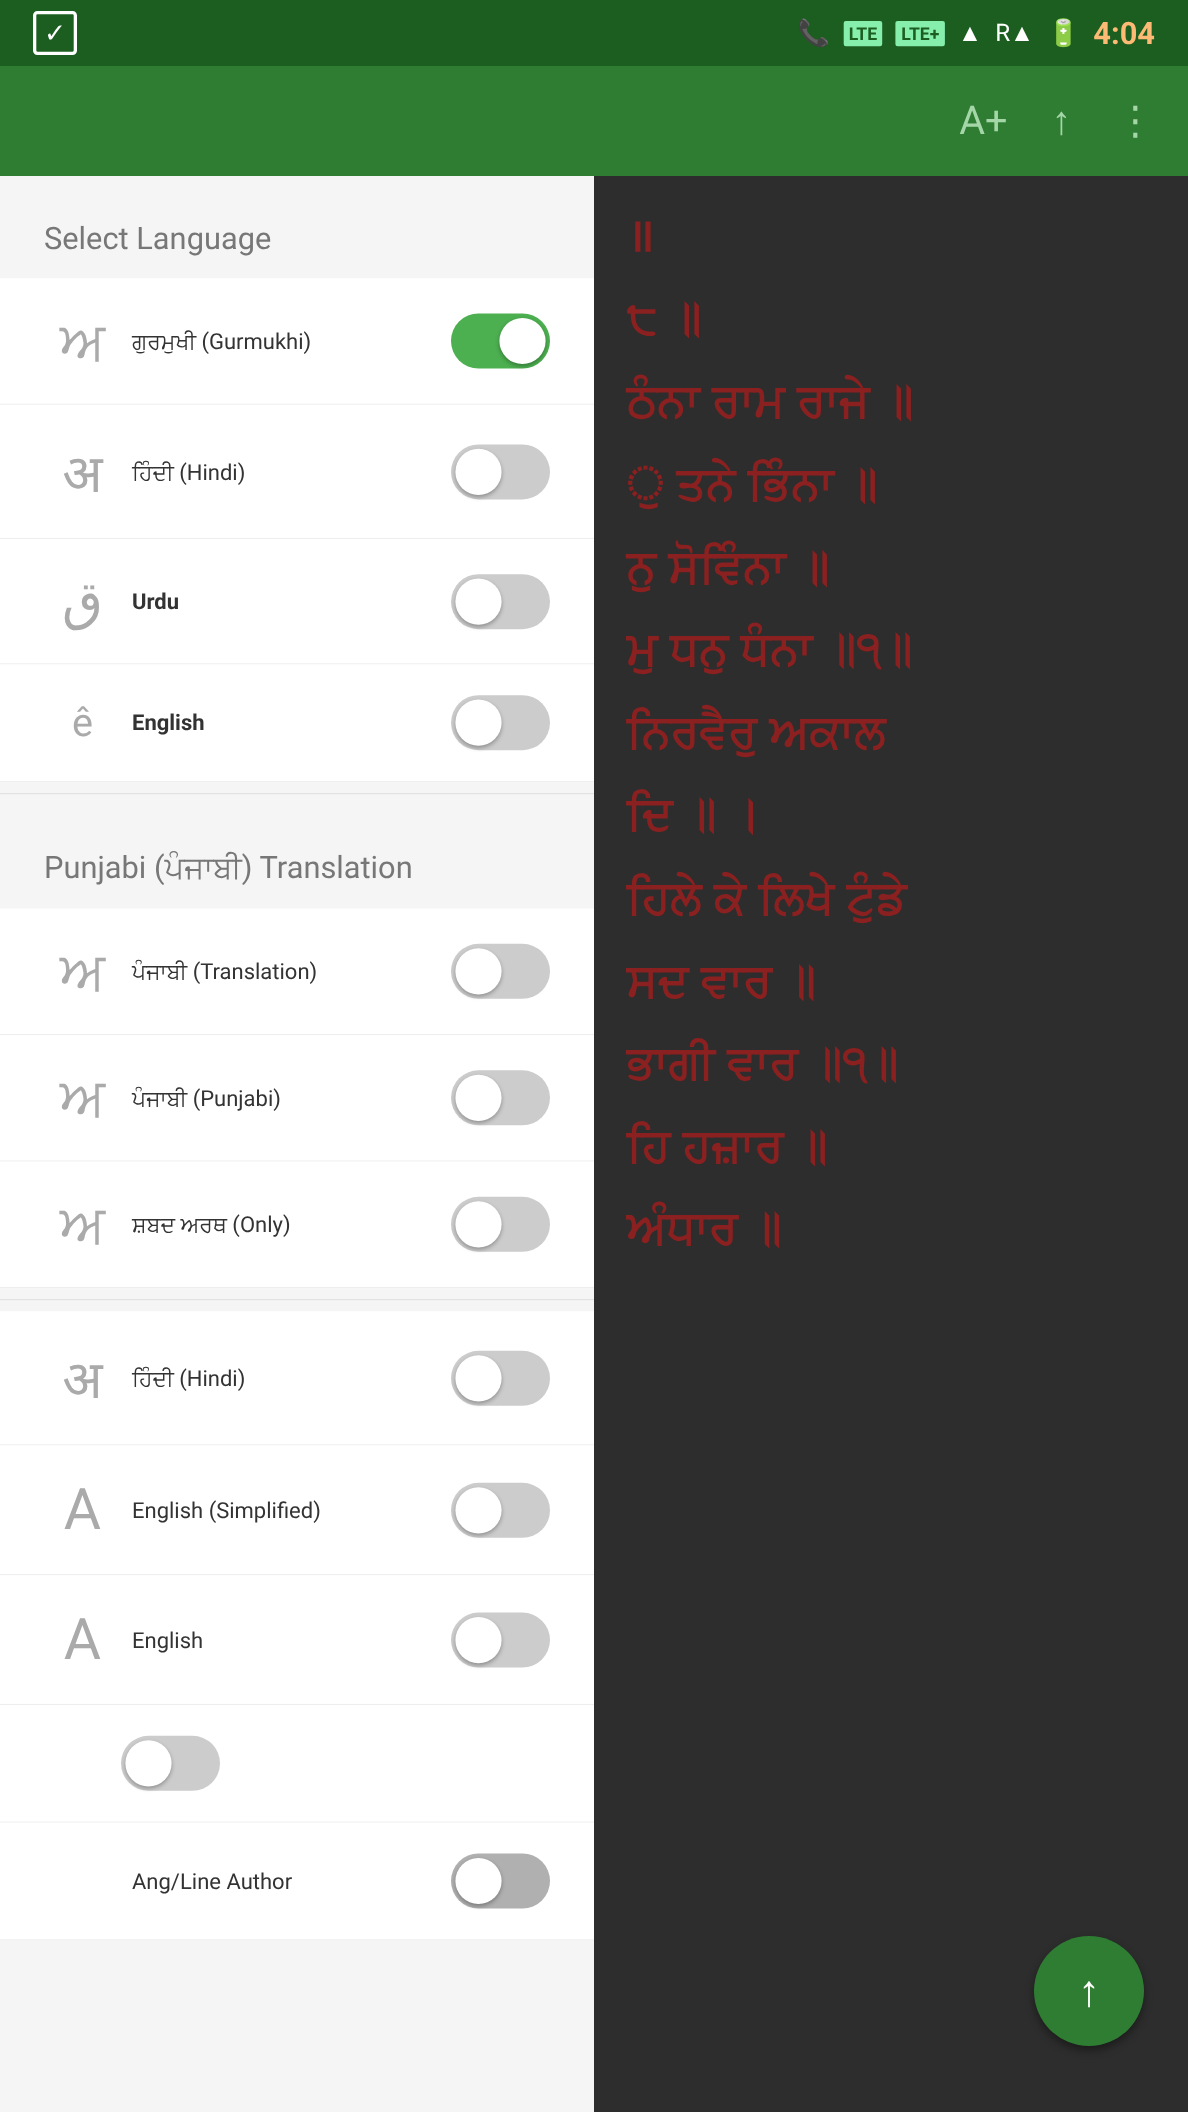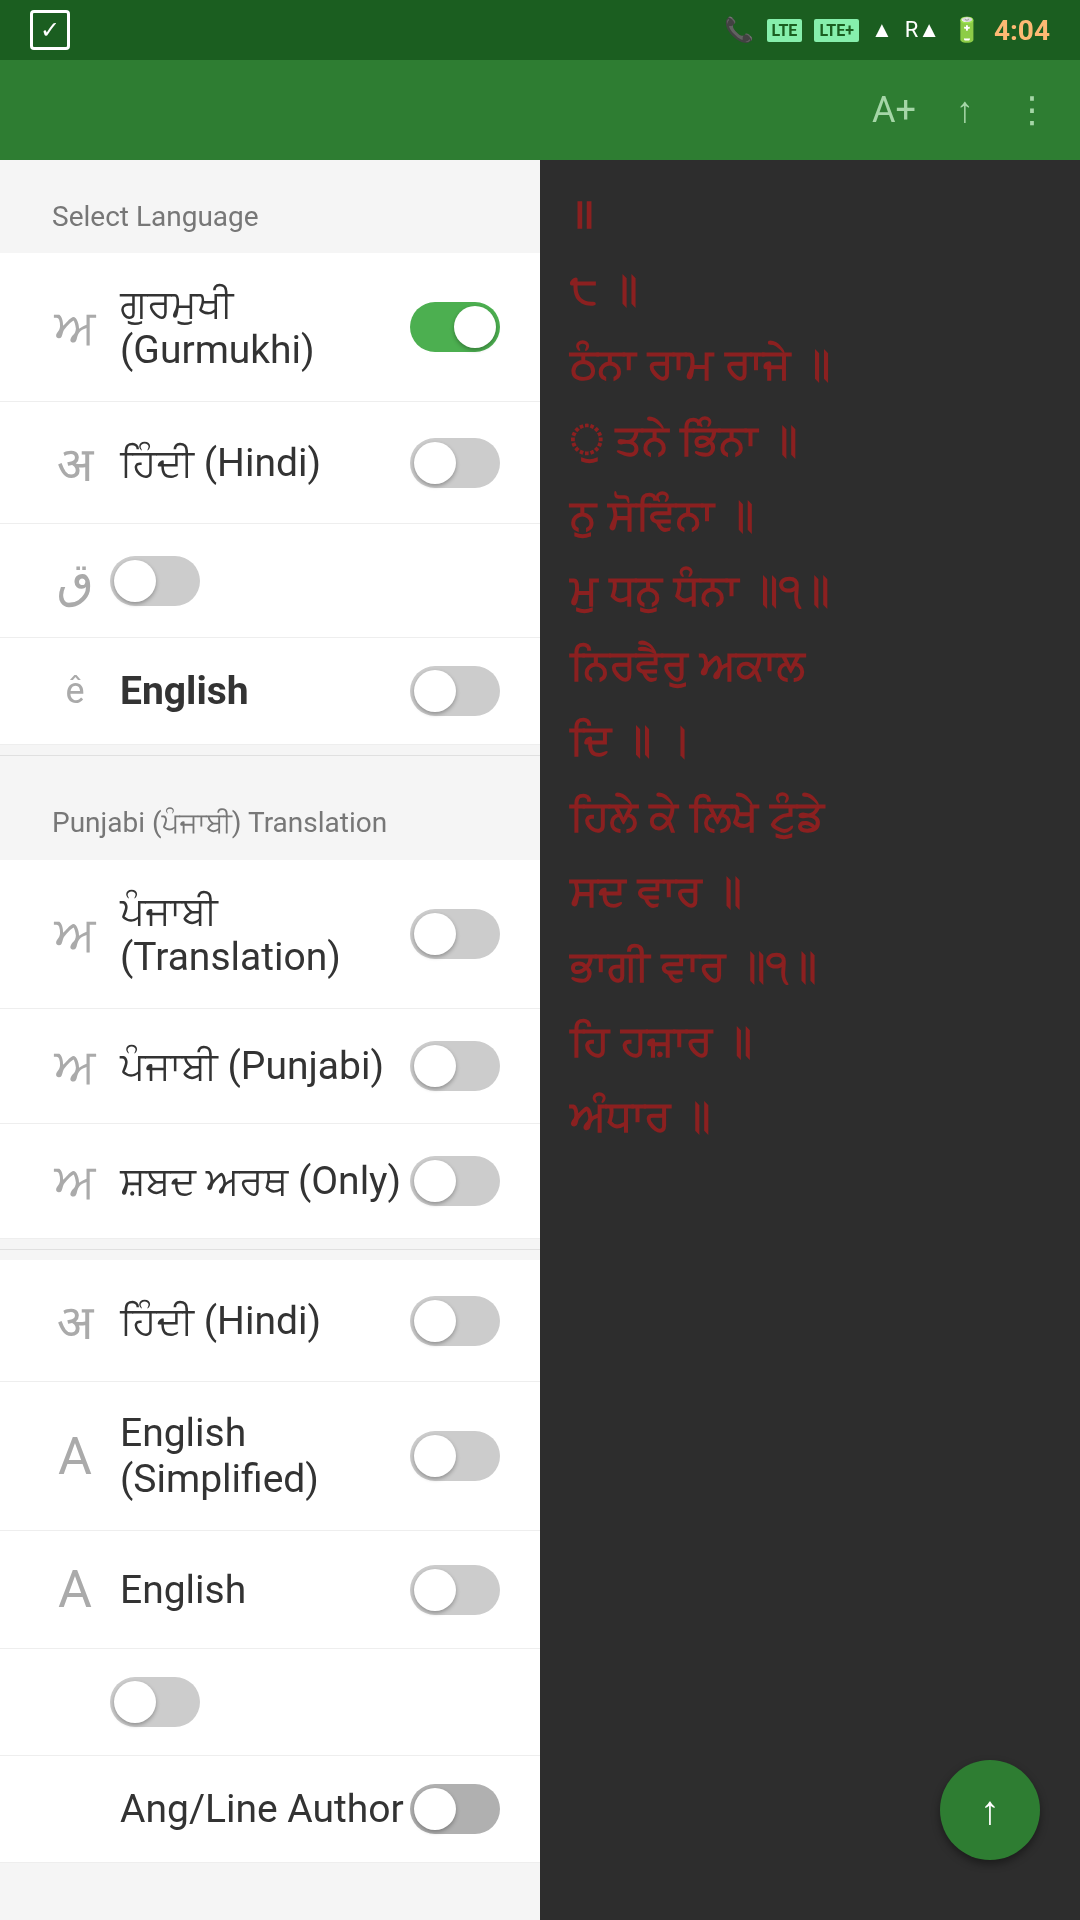--- a/index.html
+++ b/index.html
@@ -93,21 +93,21 @@
     
     .left-panel {
       width: 540px;
       height: 1760px;
       background: #f5f5f5;
       overflow-y: auto;
       flex-shrink: 0;
     }
 
     .section-header {
-      padding: 40px 40px 20px 52px;
+      padding: 40px 40px 20px 40px;
       color: #777;
       font-size: 28px;
       font-weight: normal;
     }
 
     .language-item {
       display: flex;
       align-items: center;
       padding: 28px 40px;
       background: white;
@@ -117,21 +117,21 @@
     .lang-icon {
       width: 70px;
       font-size: 48px;
       color: #aaa;
       text-align: center;
       flex-shrink: 0;
     }
 
     .lang-name {
       flex: 1;
-      font-size: 39px;
+      font-size: 20px;
       color: #333;
       font-weight: normal;
       padding-left: 10px;
     }
 
     .lang-name.bold {
       font-weight: bold;
     }
 
     
@@ -272,20 +272,21 @@
     </div>
 
     <div class="language-item">
       <span class="lang-icon">अ</span>
       <span class="lang-name">ਹਿੰਦੀ (Hindi)</span>
       <div class="toggle"></div>
     </div>
 
     <div class="language-item">
       <span class="lang-icon">ق</span>
+      <span class="lang-name bold">Urdu</span>
       <div class="toggle"></div>
     </div>
 
     <div class="language-item">
       <span class="lang-icon" style="font-size:36px;">ê</span>
       <span class="lang-name bold">English</span>
       <div class="toggle"></div>
     </div>
 
     <div class="section-divider"></div>

